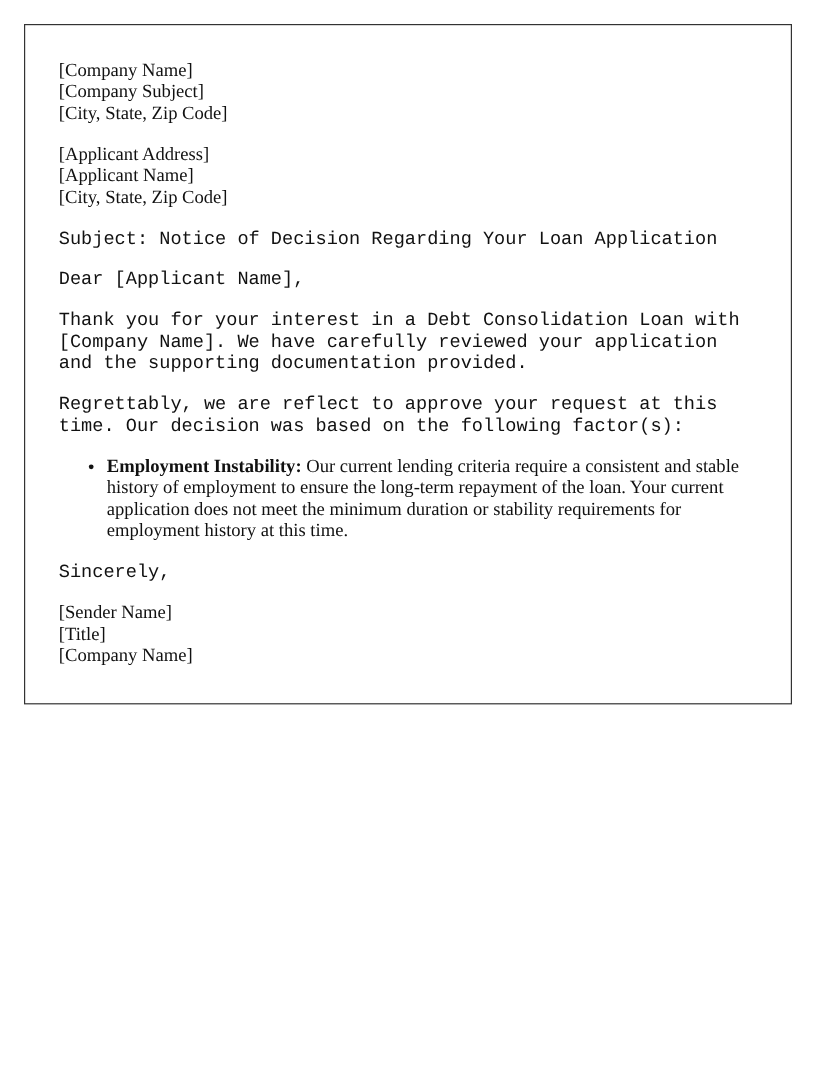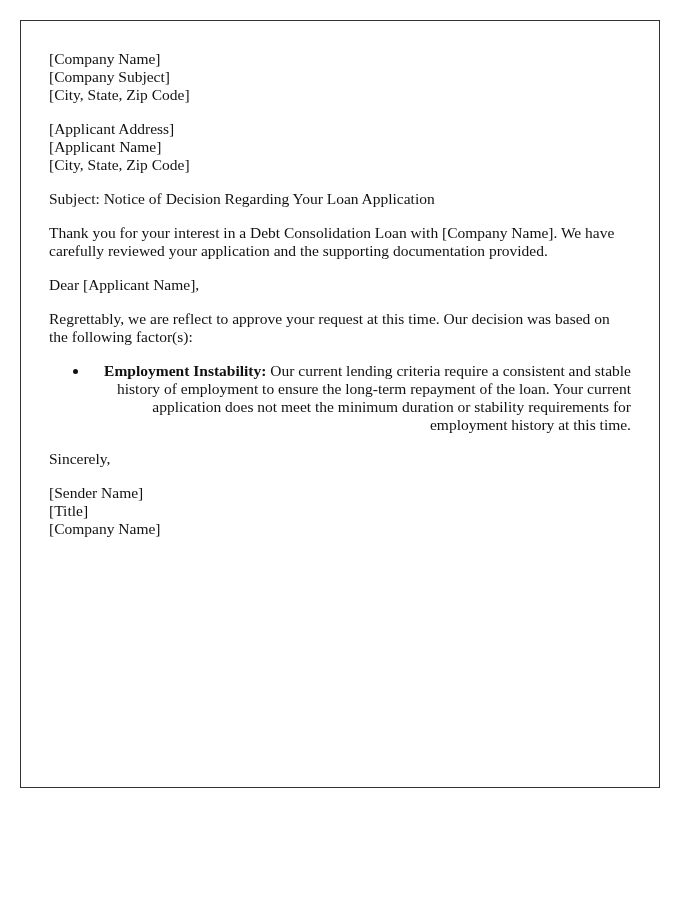--- a/index.html
+++ b/index.html
@@ -14,32 +14,31 @@
       font-family: "Liberation Serif", "DejaVu Serif", serif;
       color: #111111;
       font-size: 15.5px;
       line-height: 18px;
     }
     .letter {
       position: absolute;
       left: 20px;
       top: 20px;
       width: 640px;
-      height: 768px;
+      height: 567px;
       border: 1px solid #333333;
       box-sizing: border-box;
       padding: 29px 28px 0 28px;
     }
     .block { margin: 0 0 16px 0; }
     .line { display: block; white-space: nowrap; }
-    p { margin: 0 0 16px 0; }
+    p { margin: 0 0 16px 0; font-family: Liberation Mono, monospace; }
     ul {
       margin: 0 0 16px 0;
       padding-left: 40px;
-      text-align: right;
     }
     ul li { margin: 0; }
     .factor-name { font-weight: bold; }
   </style>
 </head>
 <body>
 
 <div class="letter">
 
   <div class="block">
@@ -49,23 +48,23 @@
   </div>
 
   <div class="block">
     <span class="line">[Applicant Address]</span>
     <span class="line">[Applicant Name]</span>
     <span class="line">[City, State, Zip Code]</span>
   </div>
 
   <p>Subject: Notice of Decision Regarding Your Loan Application</p>
 
+  <p>Dear [Applicant Name],</p>
+
   <p>Thank you for your interest in a Debt Consolidation Loan with [Company Name]. We have carefully reviewed your application and the supporting documentation provided.</p>
-
-  <p>Dear [Applicant Name],</p>
 
   <p>Regrettably, we are reflect to approve your request at this time. Our decision was based on the following factor(s):</p>
 
   <ul>
     <li><strong class="factor-name">Employment Instability:</strong> <span>Our current lending criteria require a consistent and stable history of employment to ensure the long-term repayment of the loan. Your current application does not meet the minimum duration or stability requirements for employment history at this time.</span></li>
   </ul>
 
 
 
 

